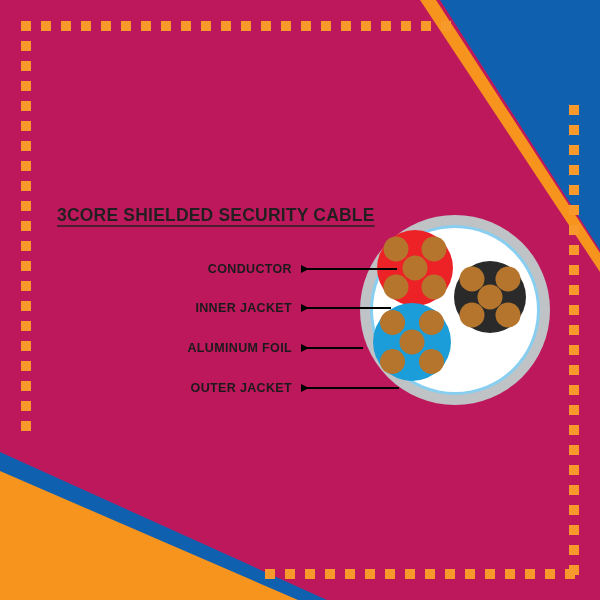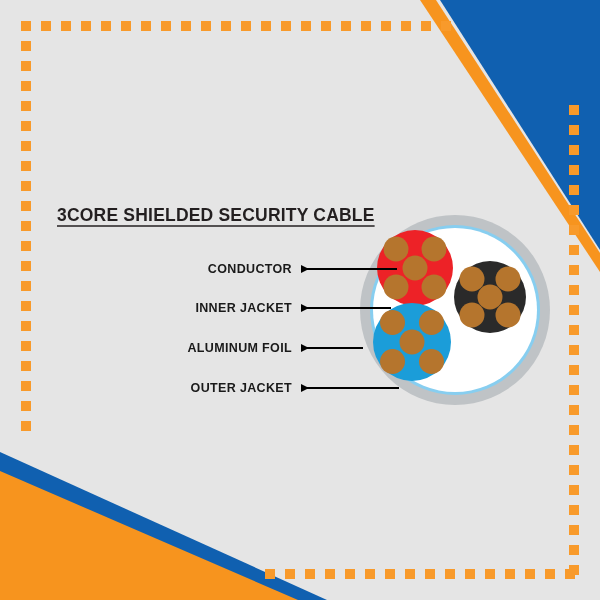--- a/index.html
+++ b/index.html
@@ -4,21 +4,21 @@
 <style>
   html, body {
     margin: 0;
     padding: 0;
     background: #ffffff;
   }
   #page {
     position: relative;
     width: 600px;
     height: 600px;
-    background: #e5e5e5;
+    background: #be185d;
     overflow: hidden;
     font-family: "Liberation Sans", sans-serif;
   }
   #page svg.layer {
     position: absolute;
     top: 0;
     left: 0;
     width: 600px;
     height: 600px;
   }

